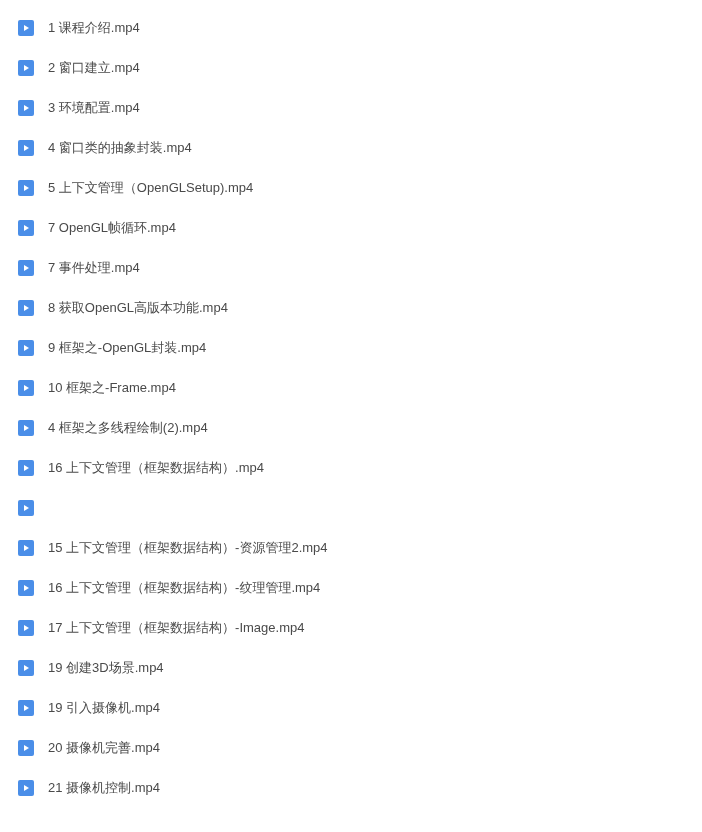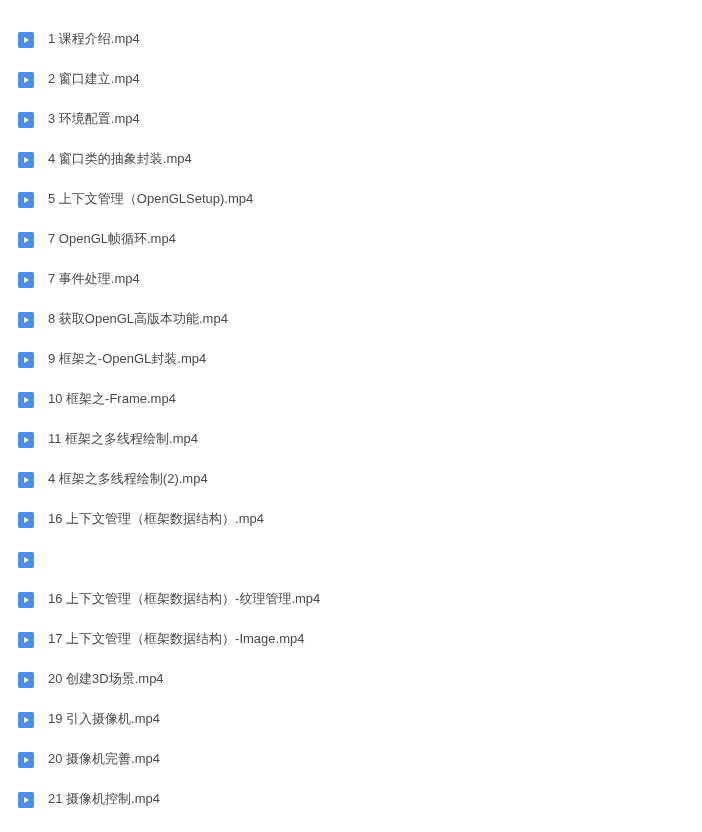--- a/index.html
+++ b/index.html
@@ -13,21 +13,21 @@
       background: #ffffff;
       color: #4a4a4a;
       padding: 8px 0;
     }
     .file-list {
       display: flex;
       flex-direction: column;
     }
     .file-item {
       display: flex;
-      align-items: flex-end;
+      align-items: center;
       height: 40px;
       padding-left: 18px;
       cursor: pointer;
     }
     .video-icon {
       width: 16px;
       height: 16px;
       background: #4a8ee8;
       border-radius: 2px;
       margin-right: 14px;
@@ -89,44 +89,44 @@
     <div class="file-item">
       <div class="video-icon"></div>
       <span class="file-name">9 框架之-OpenGL封装.mp4</span>
     </div>
     <div class="file-item">
       <div class="video-icon"></div>
       <span class="file-name">10 框架之-Frame.mp4</span>
     </div>
     <div class="file-item">
       <div class="video-icon"></div>
-      <span class="file-name">11 框架之多线程绘制.mp4</span>
-    </div>
-    <div class="file-item">
-      <div class="video-icon"></div>
       <span class="file-name">4 框架之多线程绘制(2).mp4</span>
     </div>
     <div class="file-item">
       <div class="video-icon"></div>
       <span class="file-name">16 上下文管理（框架数据结构）.mp4</span>
     </div>
     <div class="file-item">
       <div class="video-icon"></div>
     </div>
     <div class="file-item">
       <div class="video-icon"></div>
+      <span class="file-name">15 上下文管理（框架数据结构）-资源管理2.mp4</span>
+    </div>
+    <div class="file-item">
+      <div class="video-icon"></div>
       <span class="file-name">16 上下文管理（框架数据结构）-纹理管理.mp4</span>
     </div>
     <div class="file-item">
       <div class="video-icon"></div>
       <span class="file-name">17 上下文管理（框架数据结构）-Image.mp4</span>
     </div>
     <div class="file-item">
       <div class="video-icon"></div>
-      <span class="file-name">20 创建3D场景.mp4</span>
+      <span class="file-name">19 创建3D场景.mp4</span>
     </div>
     <div class="file-item">
       <div class="video-icon"></div>
       <span class="file-name">19 引入摄像机.mp4</span>
     </div>
     <div class="file-item">
       <div class="video-icon"></div>
       <span class="file-name">20 摄像机完善.mp4</span>
     </div>
     <div class="file-item">

